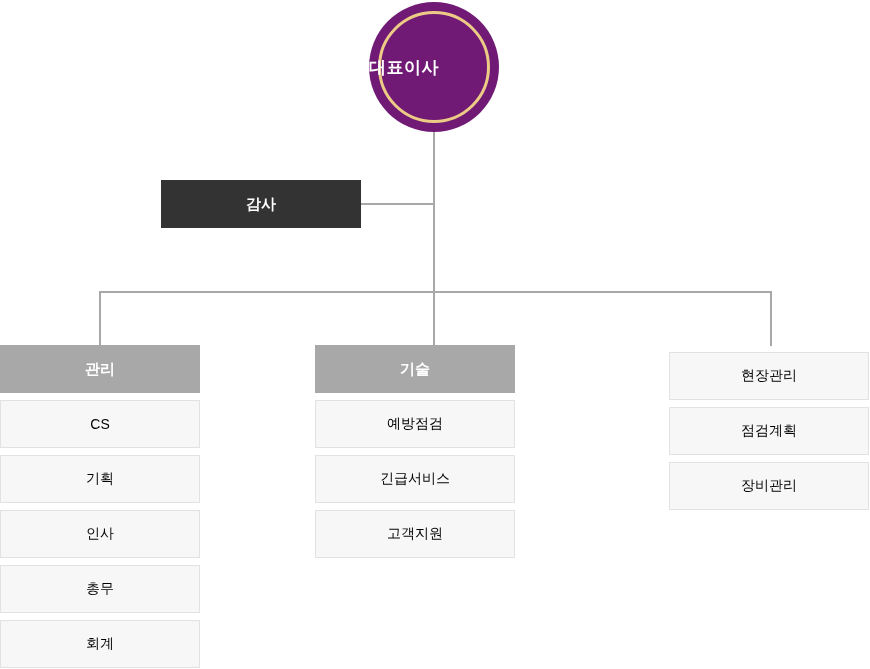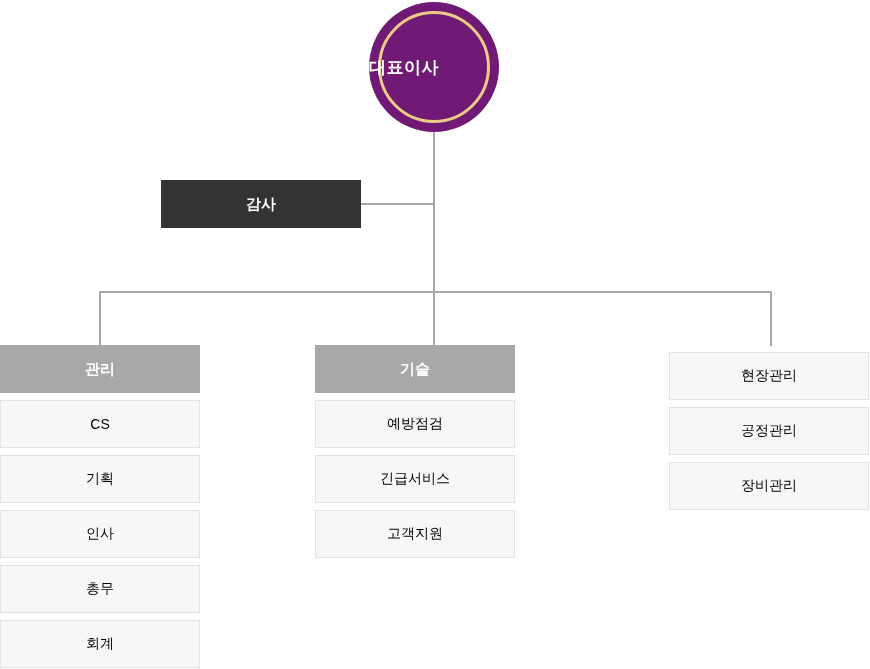--- a/index.html
+++ b/index.html
@@ -177,20 +177,20 @@
     <div class="col-item">
       <span>고객지원</span>
     </div>
   </div>
 
   <div class="column col-3">
     <div class="col-item">
       <span>현장관리</span>
     </div>
     <div class="col-item">
-      <span>공정관리</span>
+      <span>점검계획</span>
     </div>
     <div class="col-item">
       <span>장비관리</span>
     </div>
   </div>
 
 </div>
 
 </body></html>

